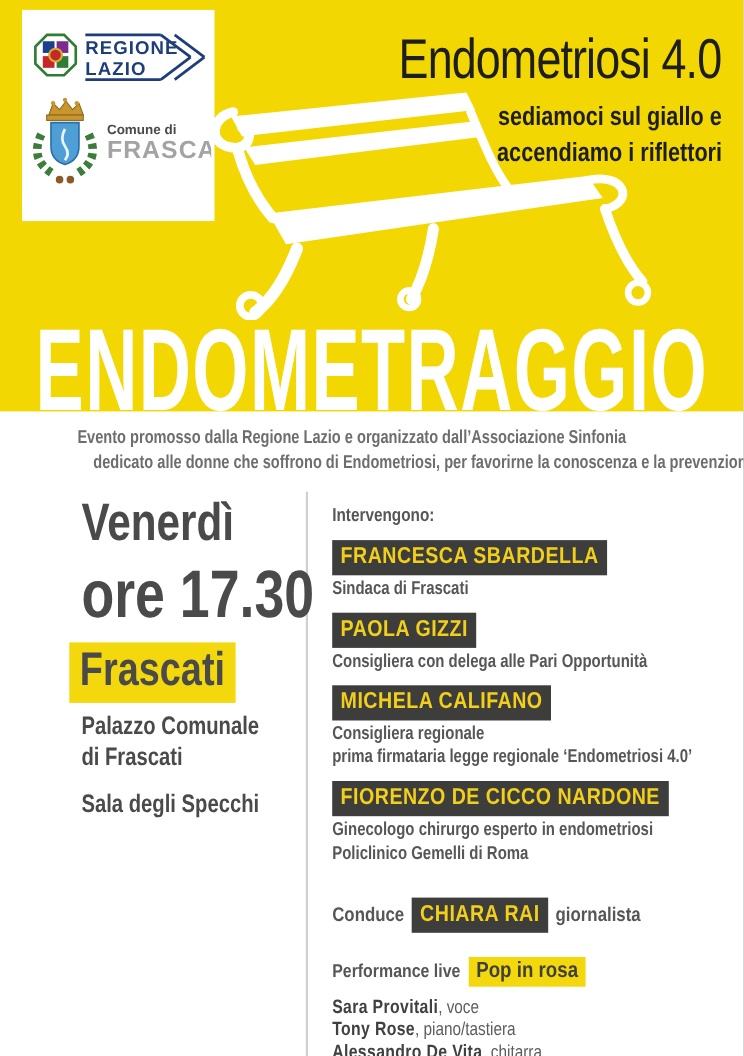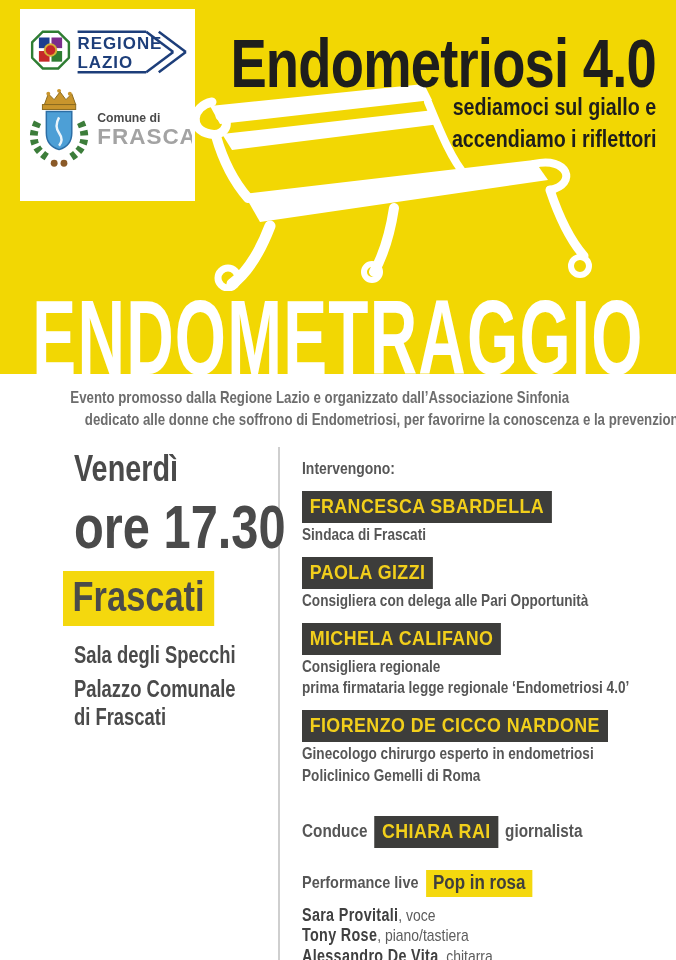--- a/index.html
+++ b/index.html
@@ -18,41 +18,41 @@
   .cx-r{transform-origin:100% 50%;}
   .cx-c{transform-origin:50% 50%;}
 
   
   .hero{position:relative;height:374px;background:var(--yellow,#f2d703);}
   .logo-card{position:absolute;left:20px;top:9px;width:175px;height:192px;
     background:var(--white,#fff);}
   .logo-regione{position:absolute;left:8px;top:14px;}
   .logo-frascati{position:absolute;left:4px;top:76px;}
   .bench{position:absolute;left:182px;top:76px;}
-  .hero-title{position:absolute;right:20px;top:24px;font-weight:bold;
-    font-size:68px;color:var(--ink_black,#1e1e1c);letter-spacing:-1px;}
+  .hero-title{position:absolute;right:20px;top:24px;font-weight:normal;
+    font-size:51px;color:var(--ink_black,#1e1e1c);letter-spacing:-1px;}
   .hero-sub{position:absolute;right:20px;top:91px;text-align:right;
     font-weight:bold;font-size:24px;line-height:1.32;color:var(--ink_black,#1e1e1c);}
   .hero-sub .cx{--s:.82;}
   .wordmark{position:absolute;left:50%;bottom:-16px;font-weight:bold;
     font-size:106px;line-height:1;color:var(--white,#fff);letter-spacing:2px;
     white-space:nowrap;transform:translateX(-50%) scaleX(.62);
     transform-origin:50% 100%;}
 
   
   .intro{padding-top:13px;color:var(--soft_gray,#6d6d6d);font-weight:bold;
     font-size:17px;line-height:1.3;}
   .intro-line{text-align:left;}
   .intro-line .cx{--s:.78;}
 
   
   .content{display:flex;margin-top:16px;}
   .left-col{width:278px;flex:none;padding:2px 0 0 74px;color:var(--ink_gray,#4a4a4a);}
   .left-col .cx{--s:.8;}
-  .day-line{font-size:36px;font-weight:bold;line-height:1.12;}
+  .day-line{font-size:48px;font-weight:bold;line-height:1.12;}
   .time-line{font-size:61px;font-weight:bold;line-height:1.15;margin-top:2px;}
   .city-badge{background:var(--highlight_yellow,#f4d80e);font-size:43px;
     font-weight:bold;padding:1px 12px 5px;margin:9px 0 0 -11px;color:var(--ink_gray,#4a4a4a);}
   .venue{margin-top:16px;font-size:23px;font-weight:bold;line-height:1.2;}
   .venue-b{margin-top:7px;}
 
   .right-col{flex:1;border-left:2px solid var(--divider,#cfcfcf);
     padding:2px 0 14px 22px;color:#565656;}
   .rc-heading{margin-top:10px;font-size:17px;font-weight:bold;color:#565656;}
   .rc-heading .cx{--s:.82;}
@@ -156,25 +156,25 @@
     <div class="intro-line"><span class="cx cx-c">Evento promosso dalla Regione Lazio e organizzato dall’Associazione Sinfonia</span></div>
     <div class="intro-line"><span class="cx cx-c">dedicato alle donne che soffrono di Endometriosi, per favorirne la conoscenza e la prevenzione</span></div>
   </div>
 
   <div class="content">
 
     <div class="left-col">
       <div class="day-line"><span class="cx">Venerdì</span></div>
       <div class="time-line"><span class="cx">ore 17.30</span></div>
       <div><span class="city-badge cx">Frascati</span></div>
-      <div class="venue"><span class="cx">Sala degli Specchi</span></div>
       <div class="venue venue-b">
         <div><span class="cx">Palazzo Comunale</span></div>
         <div><span class="cx">di Frascati</span></div>
       </div>
+      <div class="venue"><span class="cx">Sala degli Specchi</span></div>
     </div>
 
     <div class="right-col">
       <div class="rc-heading"><span class="cx">Intervengono:</span></div>
 
       <div class="speaker">
         <span class="badge cx">FRANCESCA SBARDELLA</span>
         <div class="role"><span class="cx">Sindaca di Frascati</span></div>
       </div>
 

